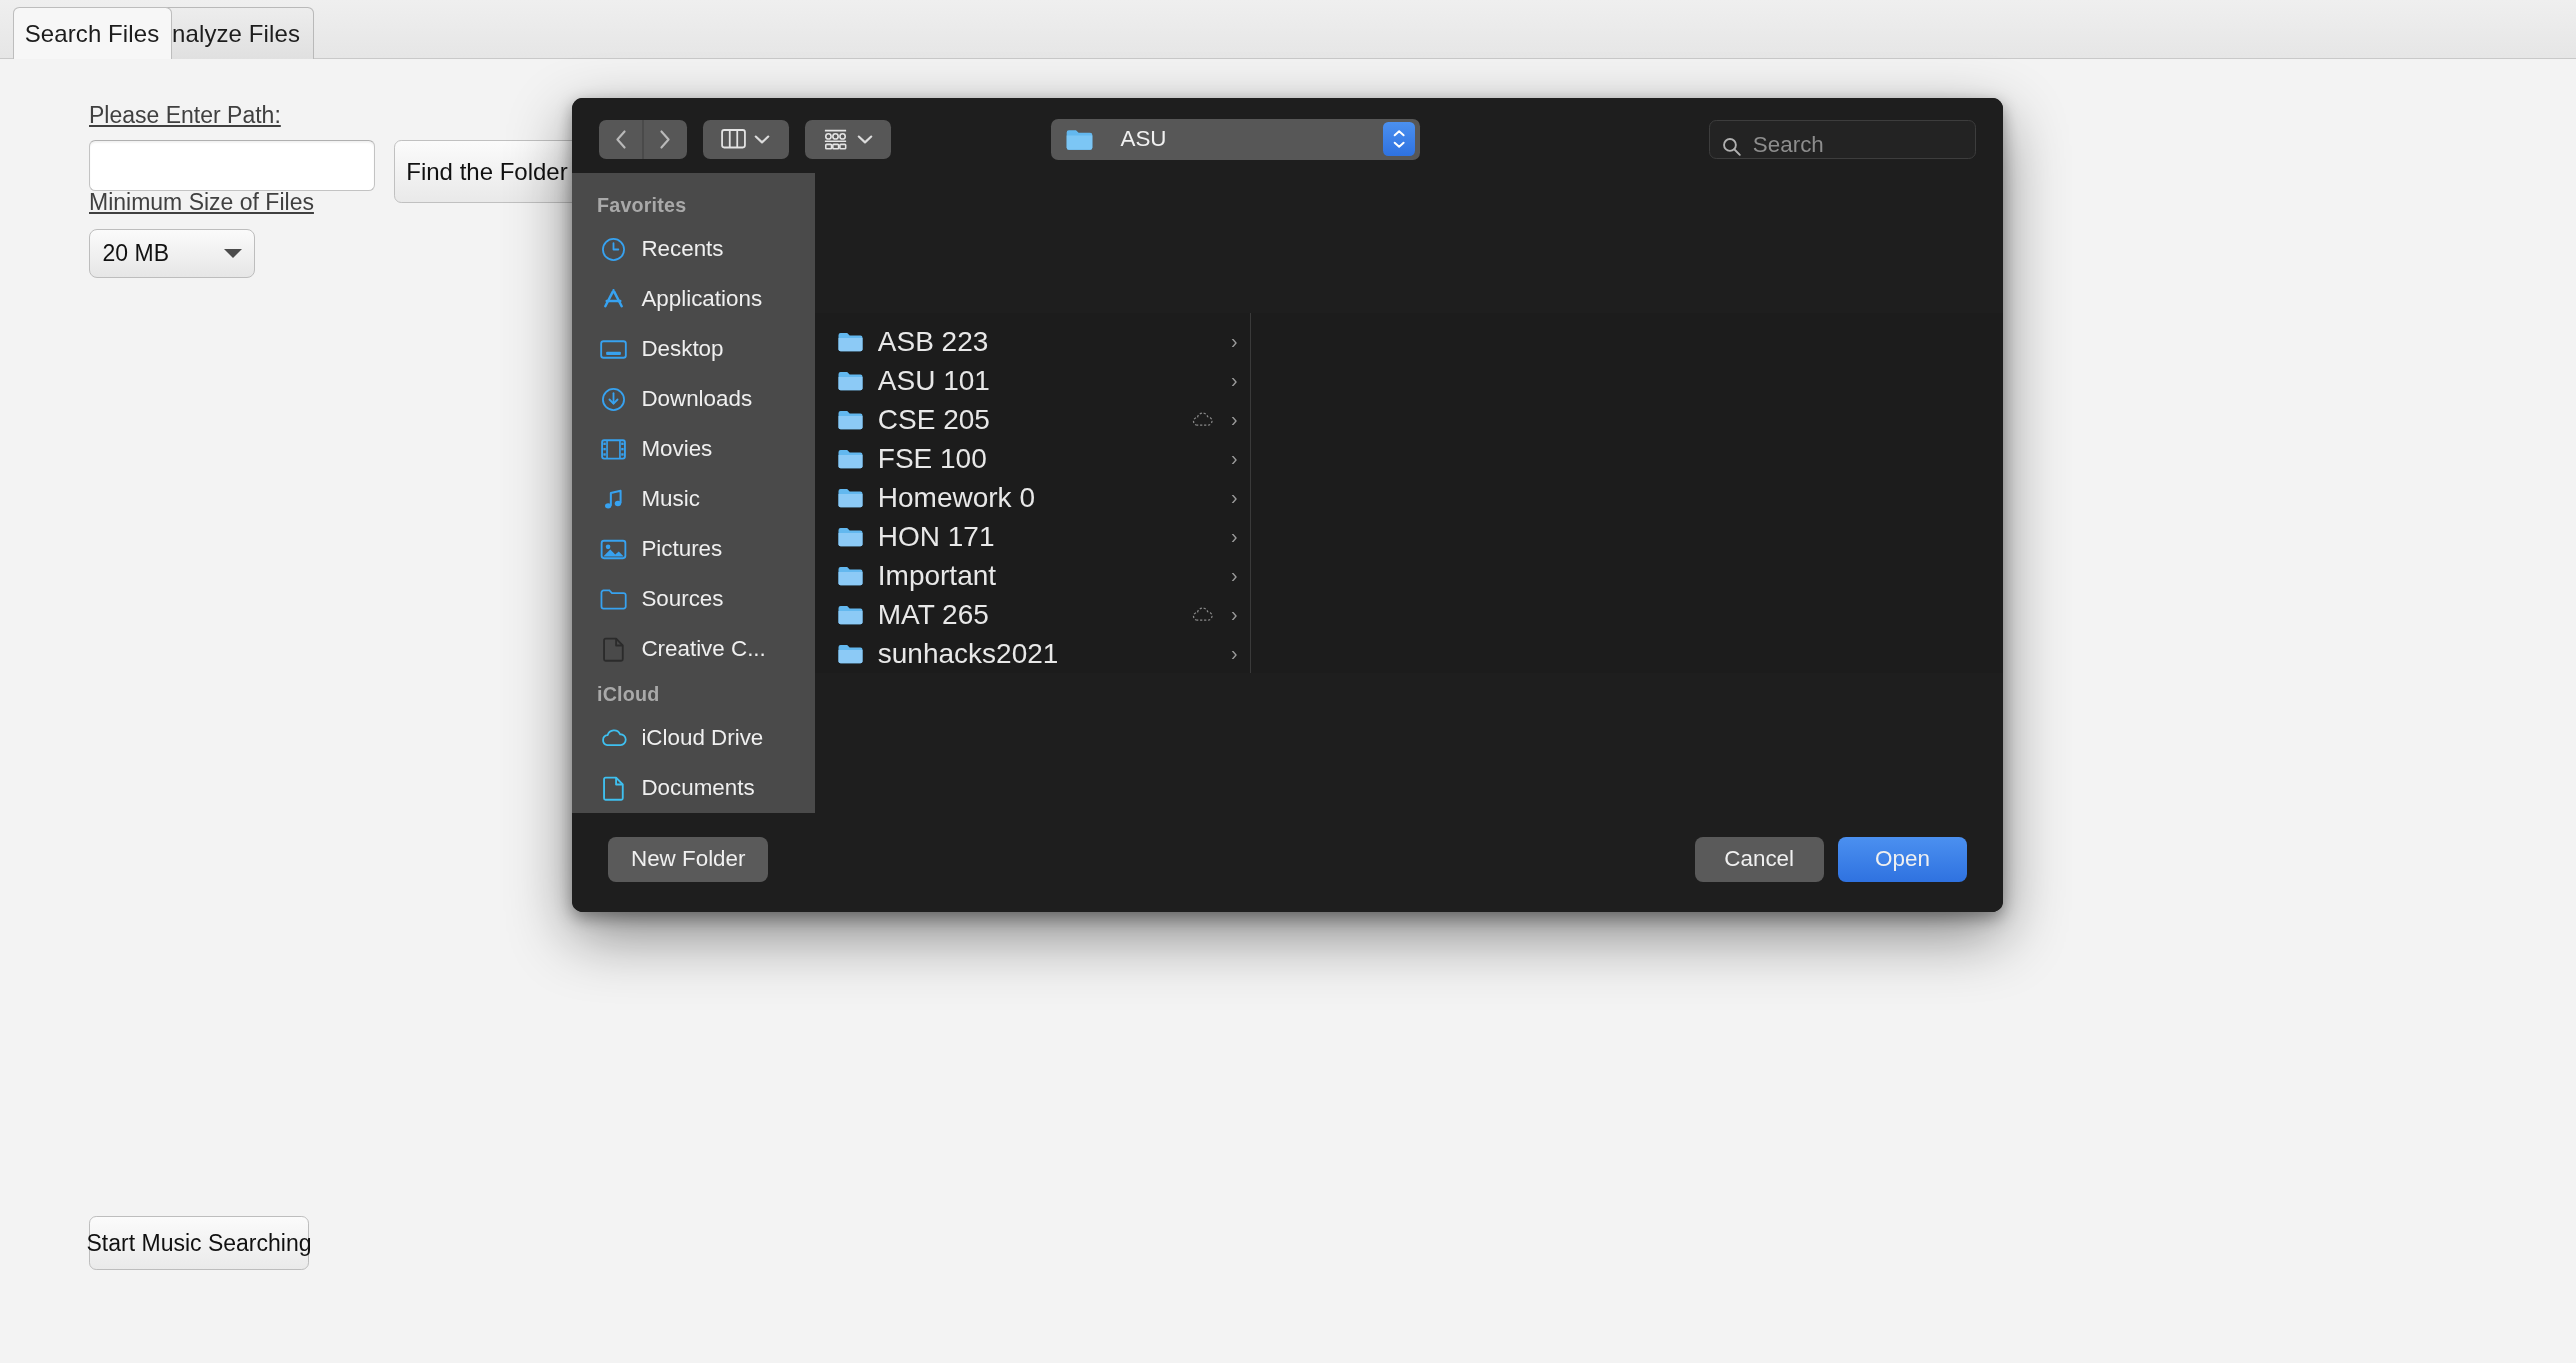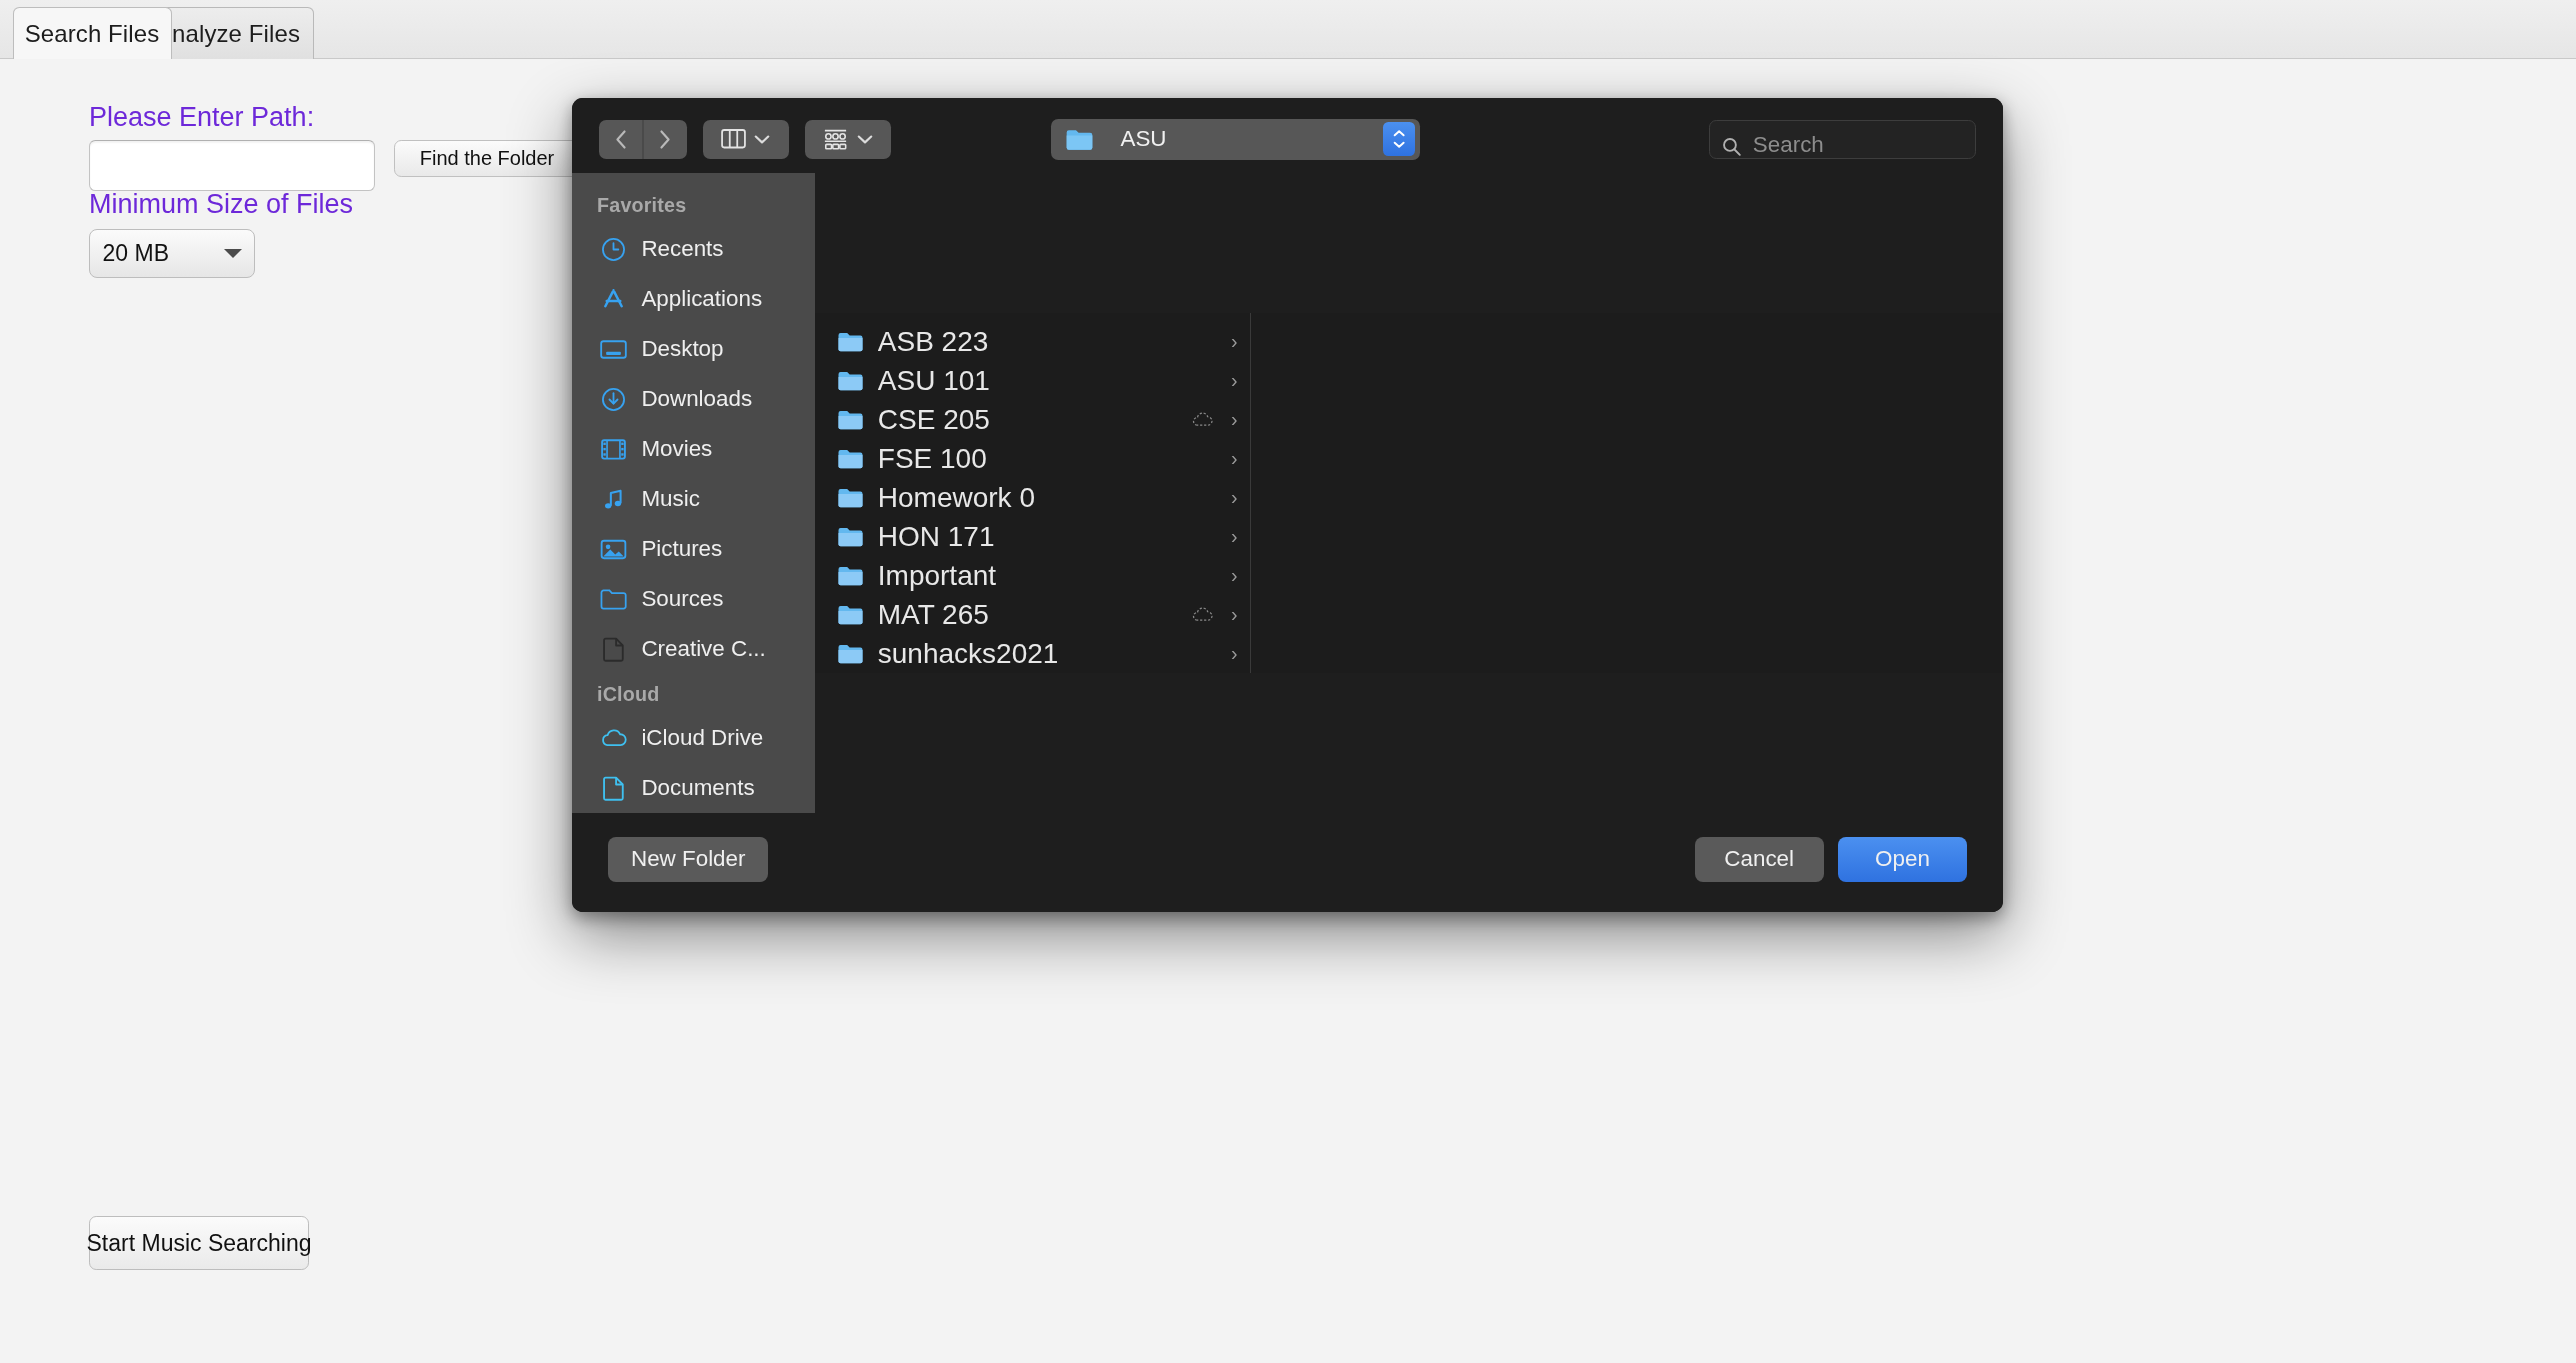--- a/index.html
+++ b/index.html
@@ -56,23 +56,24 @@
   
   #form-area {
     position: absolute;
     top: 59px; left: 0;
     width: 2576px;
     height: 1304px;
     background: #f3f3f3;
   }
   .form-label {
     position: absolute;
-    font-size: 27px;
-    color: #6d28d9;
+    font-size: 23px;
+    color: #404040;
     white-space: nowrap;
+    text-decoration: underline;
   }
   #label-path { left: 89px; top: 43px; }
   #label-minsize { left: 89px; top: 130px; }
 
   #path-input {
     position: absolute;
     left: 89px; top: 81px;
     width: 286px; height: 51px;
     box-sizing: border-box;
     background: #ffffff;
@@ -83,26 +84,26 @@
     color: #111;
     padding: 0 9px;
     outline: none;
     font-family: "Liberation Sans", sans-serif;
     box-shadow: inset 0 1.8px 1.8px rgba(0,0,0,0.06);
   }
 
   #find-folder-btn {
     position: absolute;
     left: 394px; top: 81px;
-    width: 186px; height: 37px;
+    width: 186px; height: 63px;
     box-sizing: border-box;
     background: linear-gradient(to bottom, #fbfbfb 0%, #e9e9e9 100%);
     border: 1.8px solid #c0c0c0;
     border-radius: 7.2px;
-    font-size: 20px;
+    font-size: 24px;
     color: #111;
     display: flex;
     align-items: center;
     justify-content: center;
     font-family: "Liberation Sans", sans-serif;
     white-space: nowrap;
   }
 
   #minsize-select {
     position: absolute;

